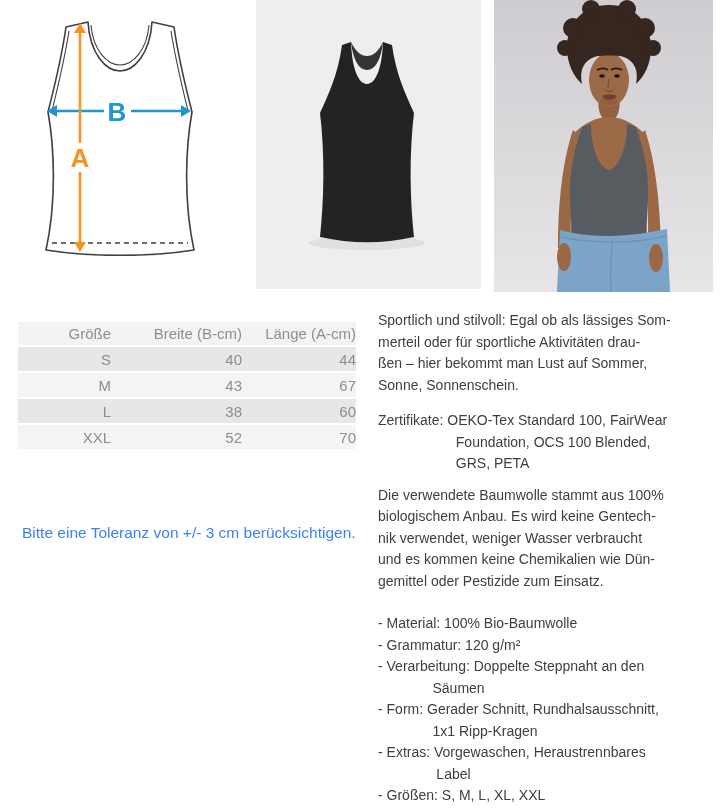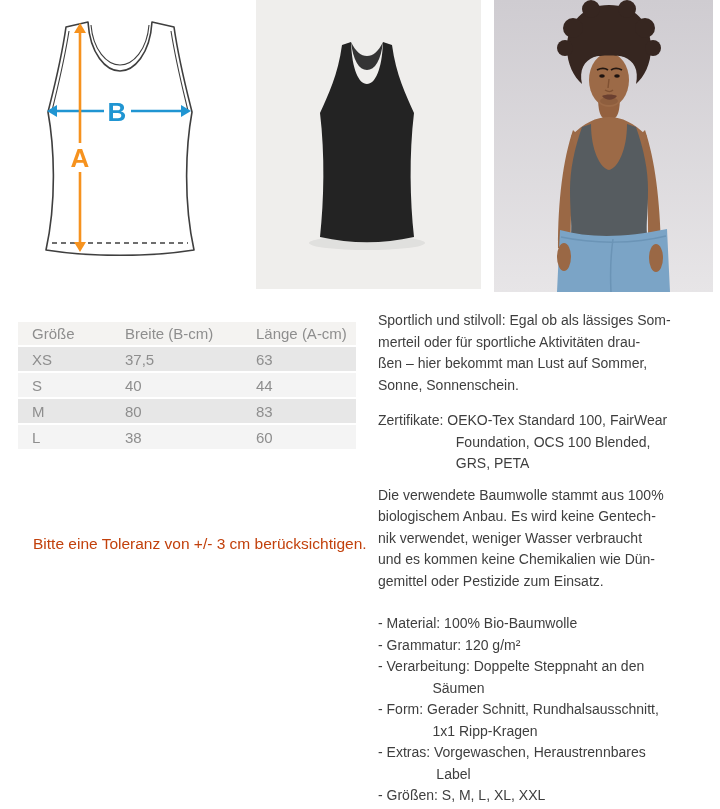--- a/index.html
+++ b/index.html
@@ -15,34 +15,34 @@
   .cell-diagram{left:0;top:0;width:240px;height:300px;background:#ffffff;}
   .cell-photo{left:256px;width:225px;height:289px;background:#efeeec;}
   .cell-model{left:494px;width:219px;height:292px;}
   
   .size-table{
     position:absolute;left:18px;top:322px;width:338px;
     border-collapse:collapse;table-layout:fixed;
     font-size:15px;color:#8e8e8e;
   }
   .size-table th,.size-table td{
-    text-align:left;font-weight:400;padding:0 0 0 14px;
+    text-align:right;font-weight:400;padding:0 0 0 14px;
     border-bottom:2px solid #ffffff;
   }
   .size-table th{height:23px;background:#f4f3f1;}
   .size-table td{height:24px;}
   .size-table col.c1{width:93px;}
   .size-table col.c2{width:131px;}
   .size-table col.c3{width:114px;}
   .size-table tbody tr:nth-child(odd){background:#e7e7e7;}
   .size-table tbody tr:nth-child(even){background:#f4f4f4;}
   
   .tolerance{
-    position:absolute;left:22px;top:524px;margin:11px;
-    font-size:15.5px;color:#c2410c;
+    position:absolute;left:22px;top:524px;margin:0;
+    font-size:15.5px;color:#3b82f6;
   }
   
   .description{
     position:absolute;left:378px;top:310px;width:345px;
     font-size:14px;line-height:21.5px;color:#3e3e3e;
   }
   .description p{white-space:pre-wrap;margin:0;}
   .p-intro{margin-bottom:14px !important;}
   .p-cert{margin-bottom:10px !important;}
   .p-cotton{margin-bottom:21px !important;}
@@ -187,38 +187,38 @@
       </colgroup>
     <thead>
       <tr>
         <th>Größe</th>
         <th>Breite (B-cm)</th>
         <th>Länge (A-cm)</th>
       </tr>
     </thead>
     <tbody>
         <tr>
-          <td>XS</td>
-          <td>37,5</td>
-          <td>63</td>
-        </tr>
-        <tr>
           <td>S</td>
           <td>40</td>
           <td>44</td>
         </tr>
         <tr>
           <td>M</td>
-          <td>80</td>
-          <td>83</td>
+          <td>43</td>
+          <td>67</td>
         </tr>
         <tr>
           <td>L</td>
           <td>38</td>
           <td>60</td>
+        </tr>
+        <tr>
+          <td>XXL</td>
+          <td>52</td>
+          <td>70</td>
         </tr>
       </tbody>
   </table>
 
   <p class="tolerance">Bitte eine Toleranz von +/- 3 cm berücksichtigen.</p>
 
   <div class="description">
     <p class="p-intro">Sportlich und stilvoll: Egal ob als lässiges Som-
 merteil oder für sportliche Aktivitäten drau-
 ßen – hier bekommt man Lust auf Sommer,

